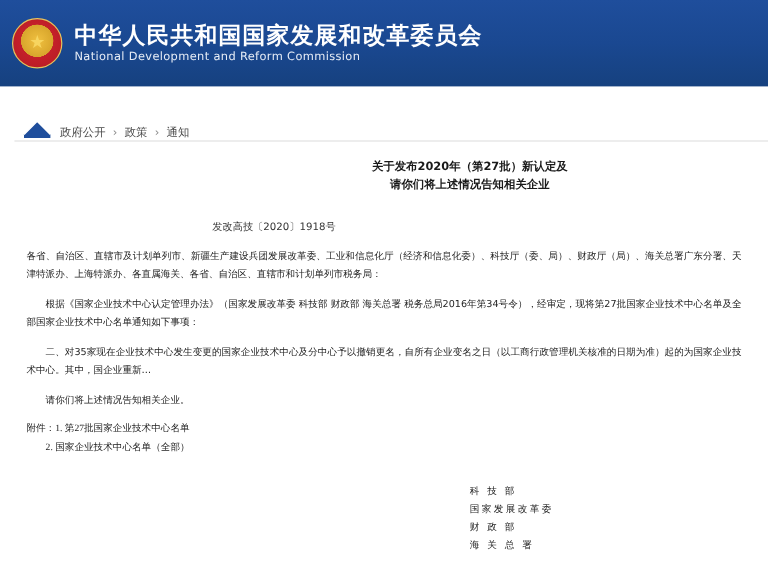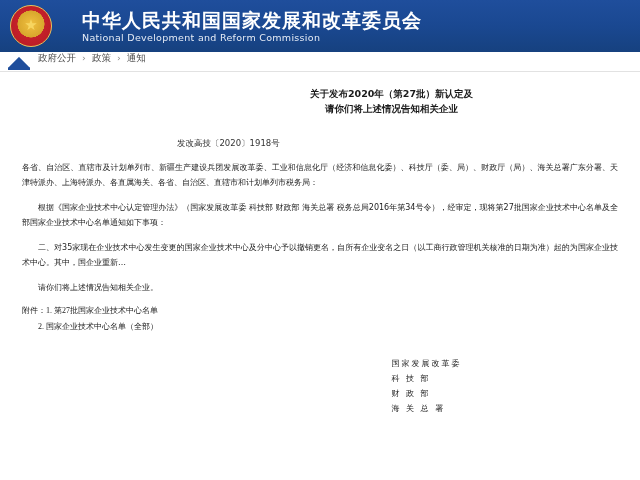--- a/index.html
+++ b/index.html
@@ -15,27 +15,26 @@
   }
   .page {
     position: relative;
     width: 640px;
     height: 480px;
     background: #ffffff;
   }
   
   .banner {
     position: relative;
-    height: 52px;
+    height: 72px;
     background: linear-gradient(to bottom, #1f4e9c 0%, #1a4891 50%, #16417f 100%);
     display: flex;
     align-items: center;
     padding-left: 10px;
     box-sizing: border-box;
-    gap: 20px;
   }
   .emblem {
     width: 40px;
     height: 40px;
     border-radius: 50%;
     background: radial-gradient(circle at 50% 45%, #f0c040 0%, #d8a62c 45%, #c4202a 46%, #b31a22 100%);
     border: 1px solid #e8c35a;
     position: relative;
     flex: 0 0 auto;
     margin-right: 10px;
@@ -65,27 +64,28 @@
   }
   .banner-en {
     font-size: 9.5px;
     letter-spacing: 0.3px;
     line-height: 13px;
     color: #e6ecf6;
     white-space: nowrap;
   }
   
   .crumbbar {
-    height: 20px;
+    height: 46px;
     background: #ffffff;
     border-bottom: 1px solid #e2e2e2;
     display: flex;
-    align-items: flex-start;
+    align-items: flex-end;
     padding-left: 6px;
     box-sizing: border-box;
+    margin-left: 12px;
   }
   .home-icon {
     width: 26px;
     height: 20px;
     margin-right: 6px;
     flex: 0 0 auto;
   }
   .crumbs {
     font-size: 9.5px;
     color: #4a4a4a;
@@ -195,21 +195,21 @@
     <div class="doc-p indent">请你们将上述情况告知相关企业。</div>
 
     <div class="doc-list">
       <div>
         <span>附件：</span><span>1. 第27批国家企业技术中心名单</span>
       </div>
       <div class="sub-item">2. 国家企业技术中心名单（全部）</div>
     </div>
 
     <div class="signature">
+      <div class="sig-line">科 技 部</div>
       <div class="sig-line">国家发展改革委</div>
-      <div class="sig-line">科 技 部</div>
       <div class="sig-line">财 政 部</div>
       <div class="sig-line">海 关 总 署</div>
 
     </div>
   </div>
 
 </div>
 
 </body></html>

